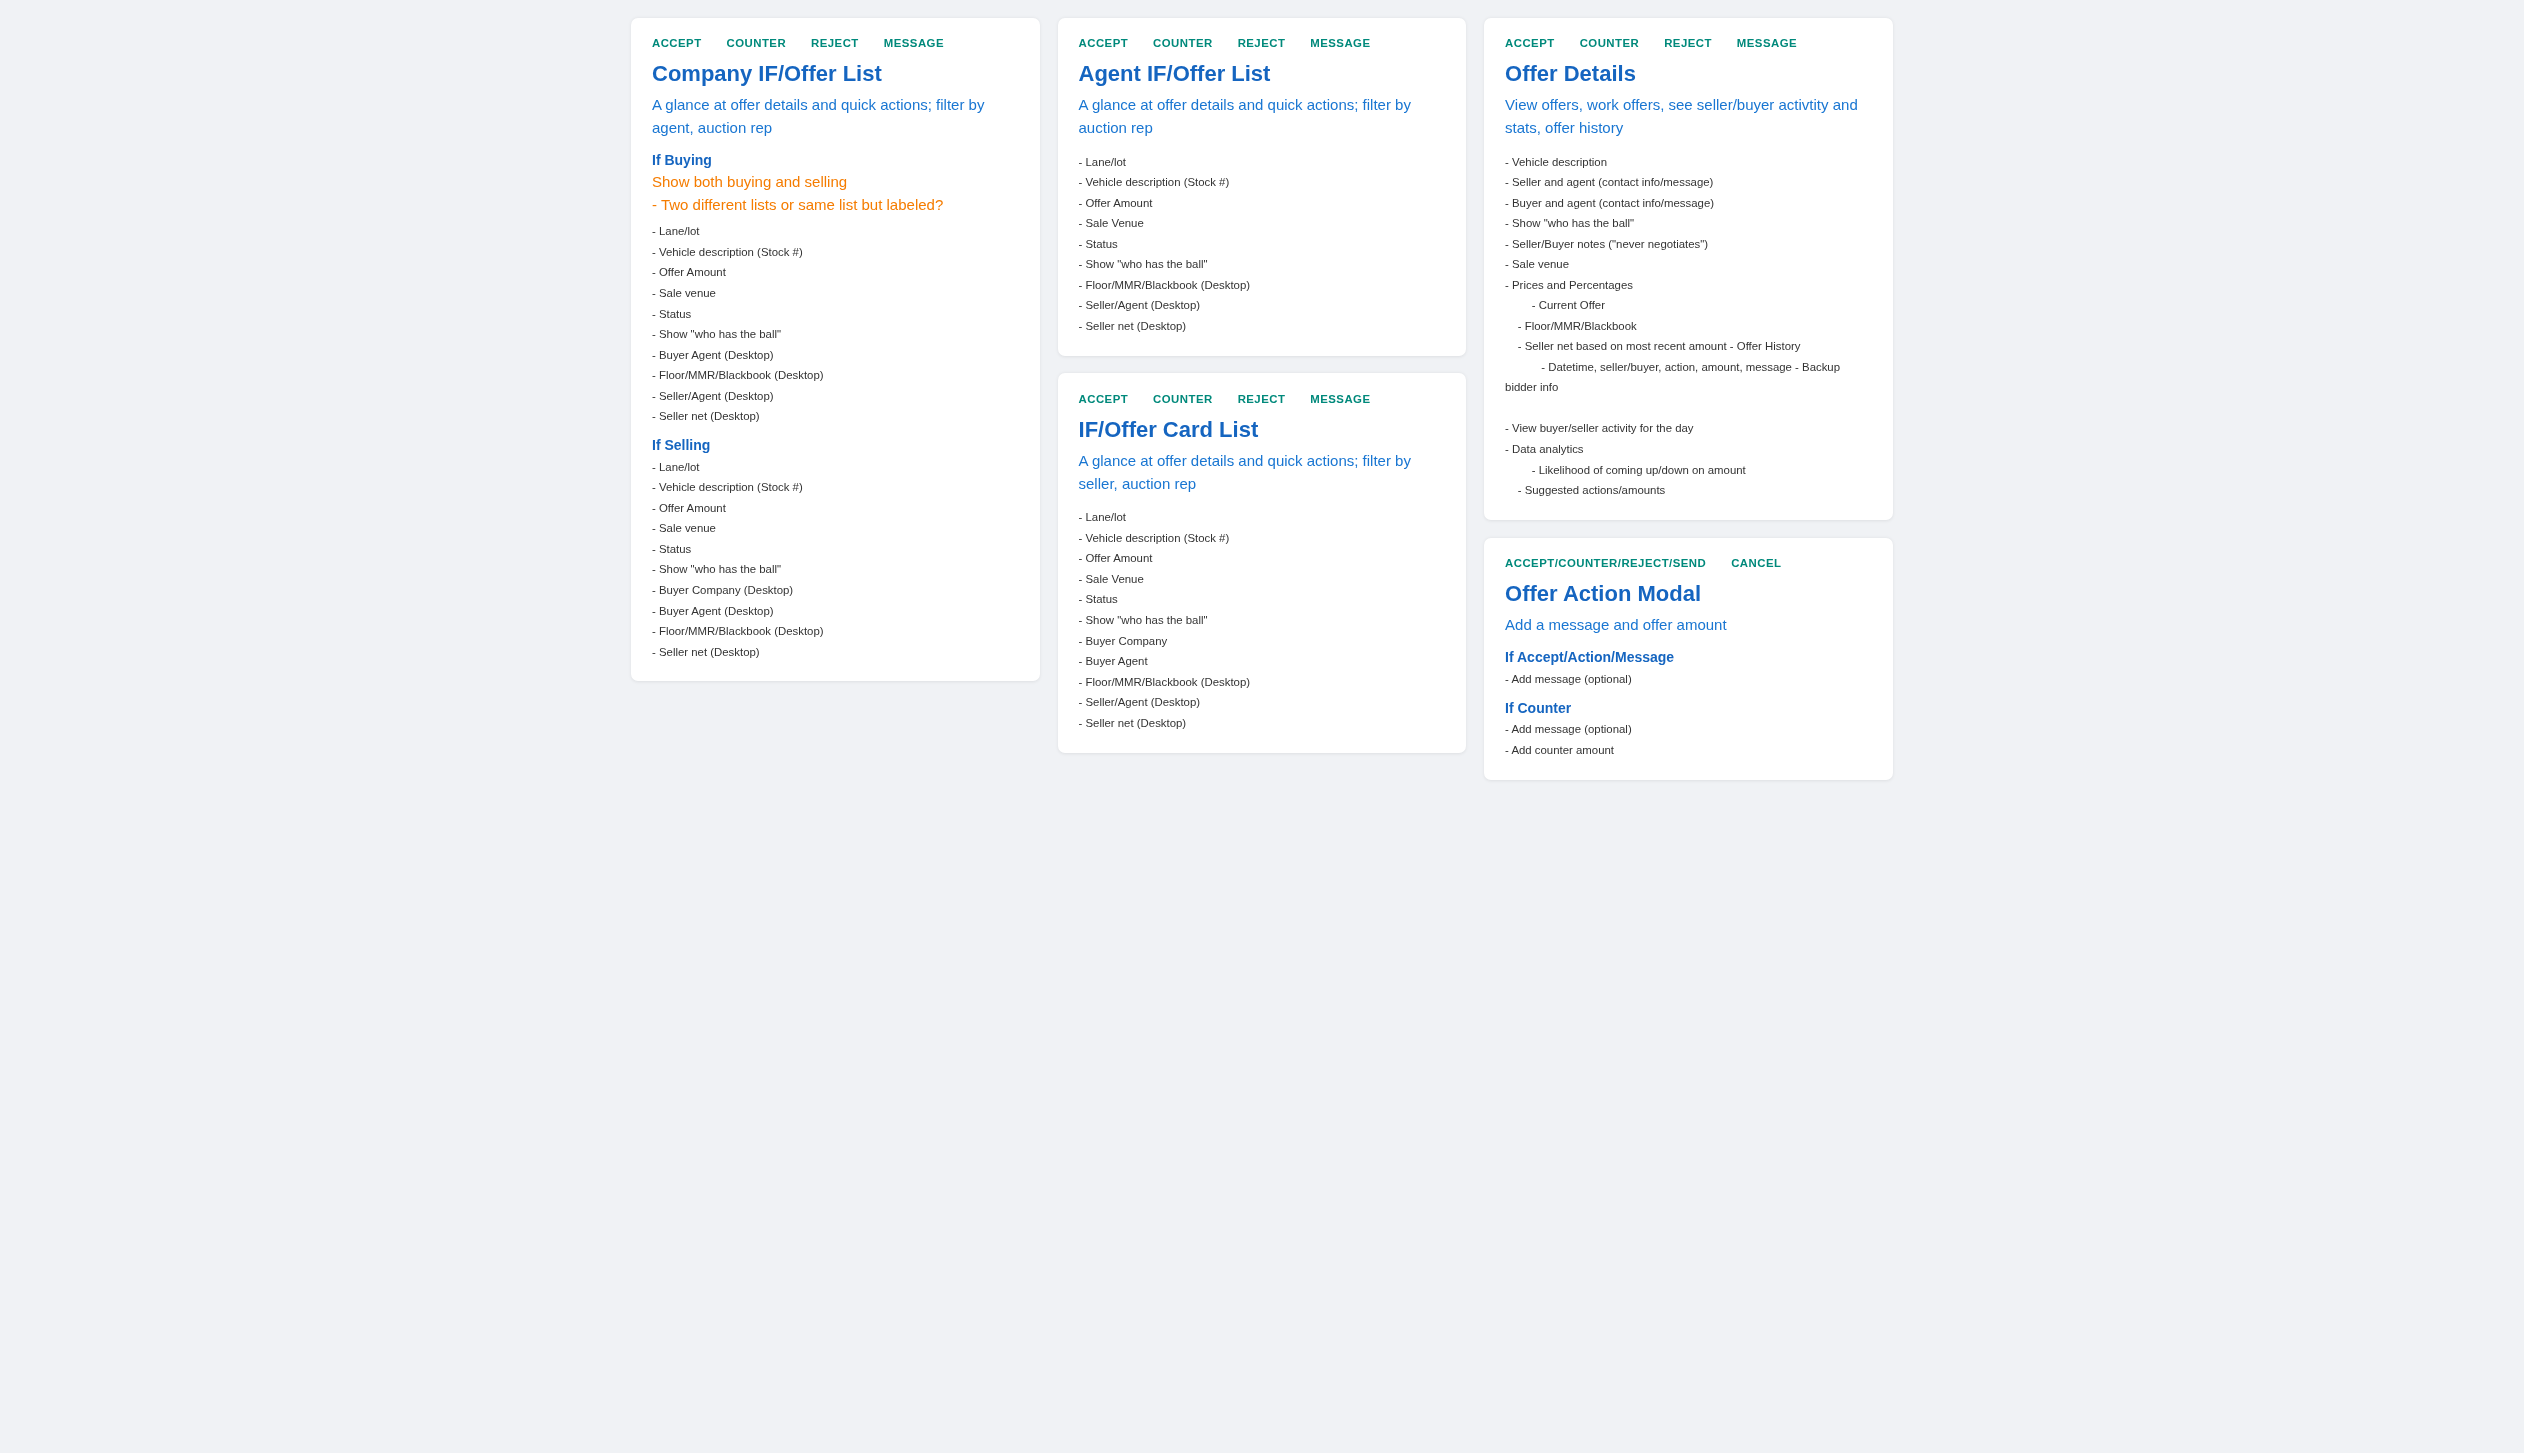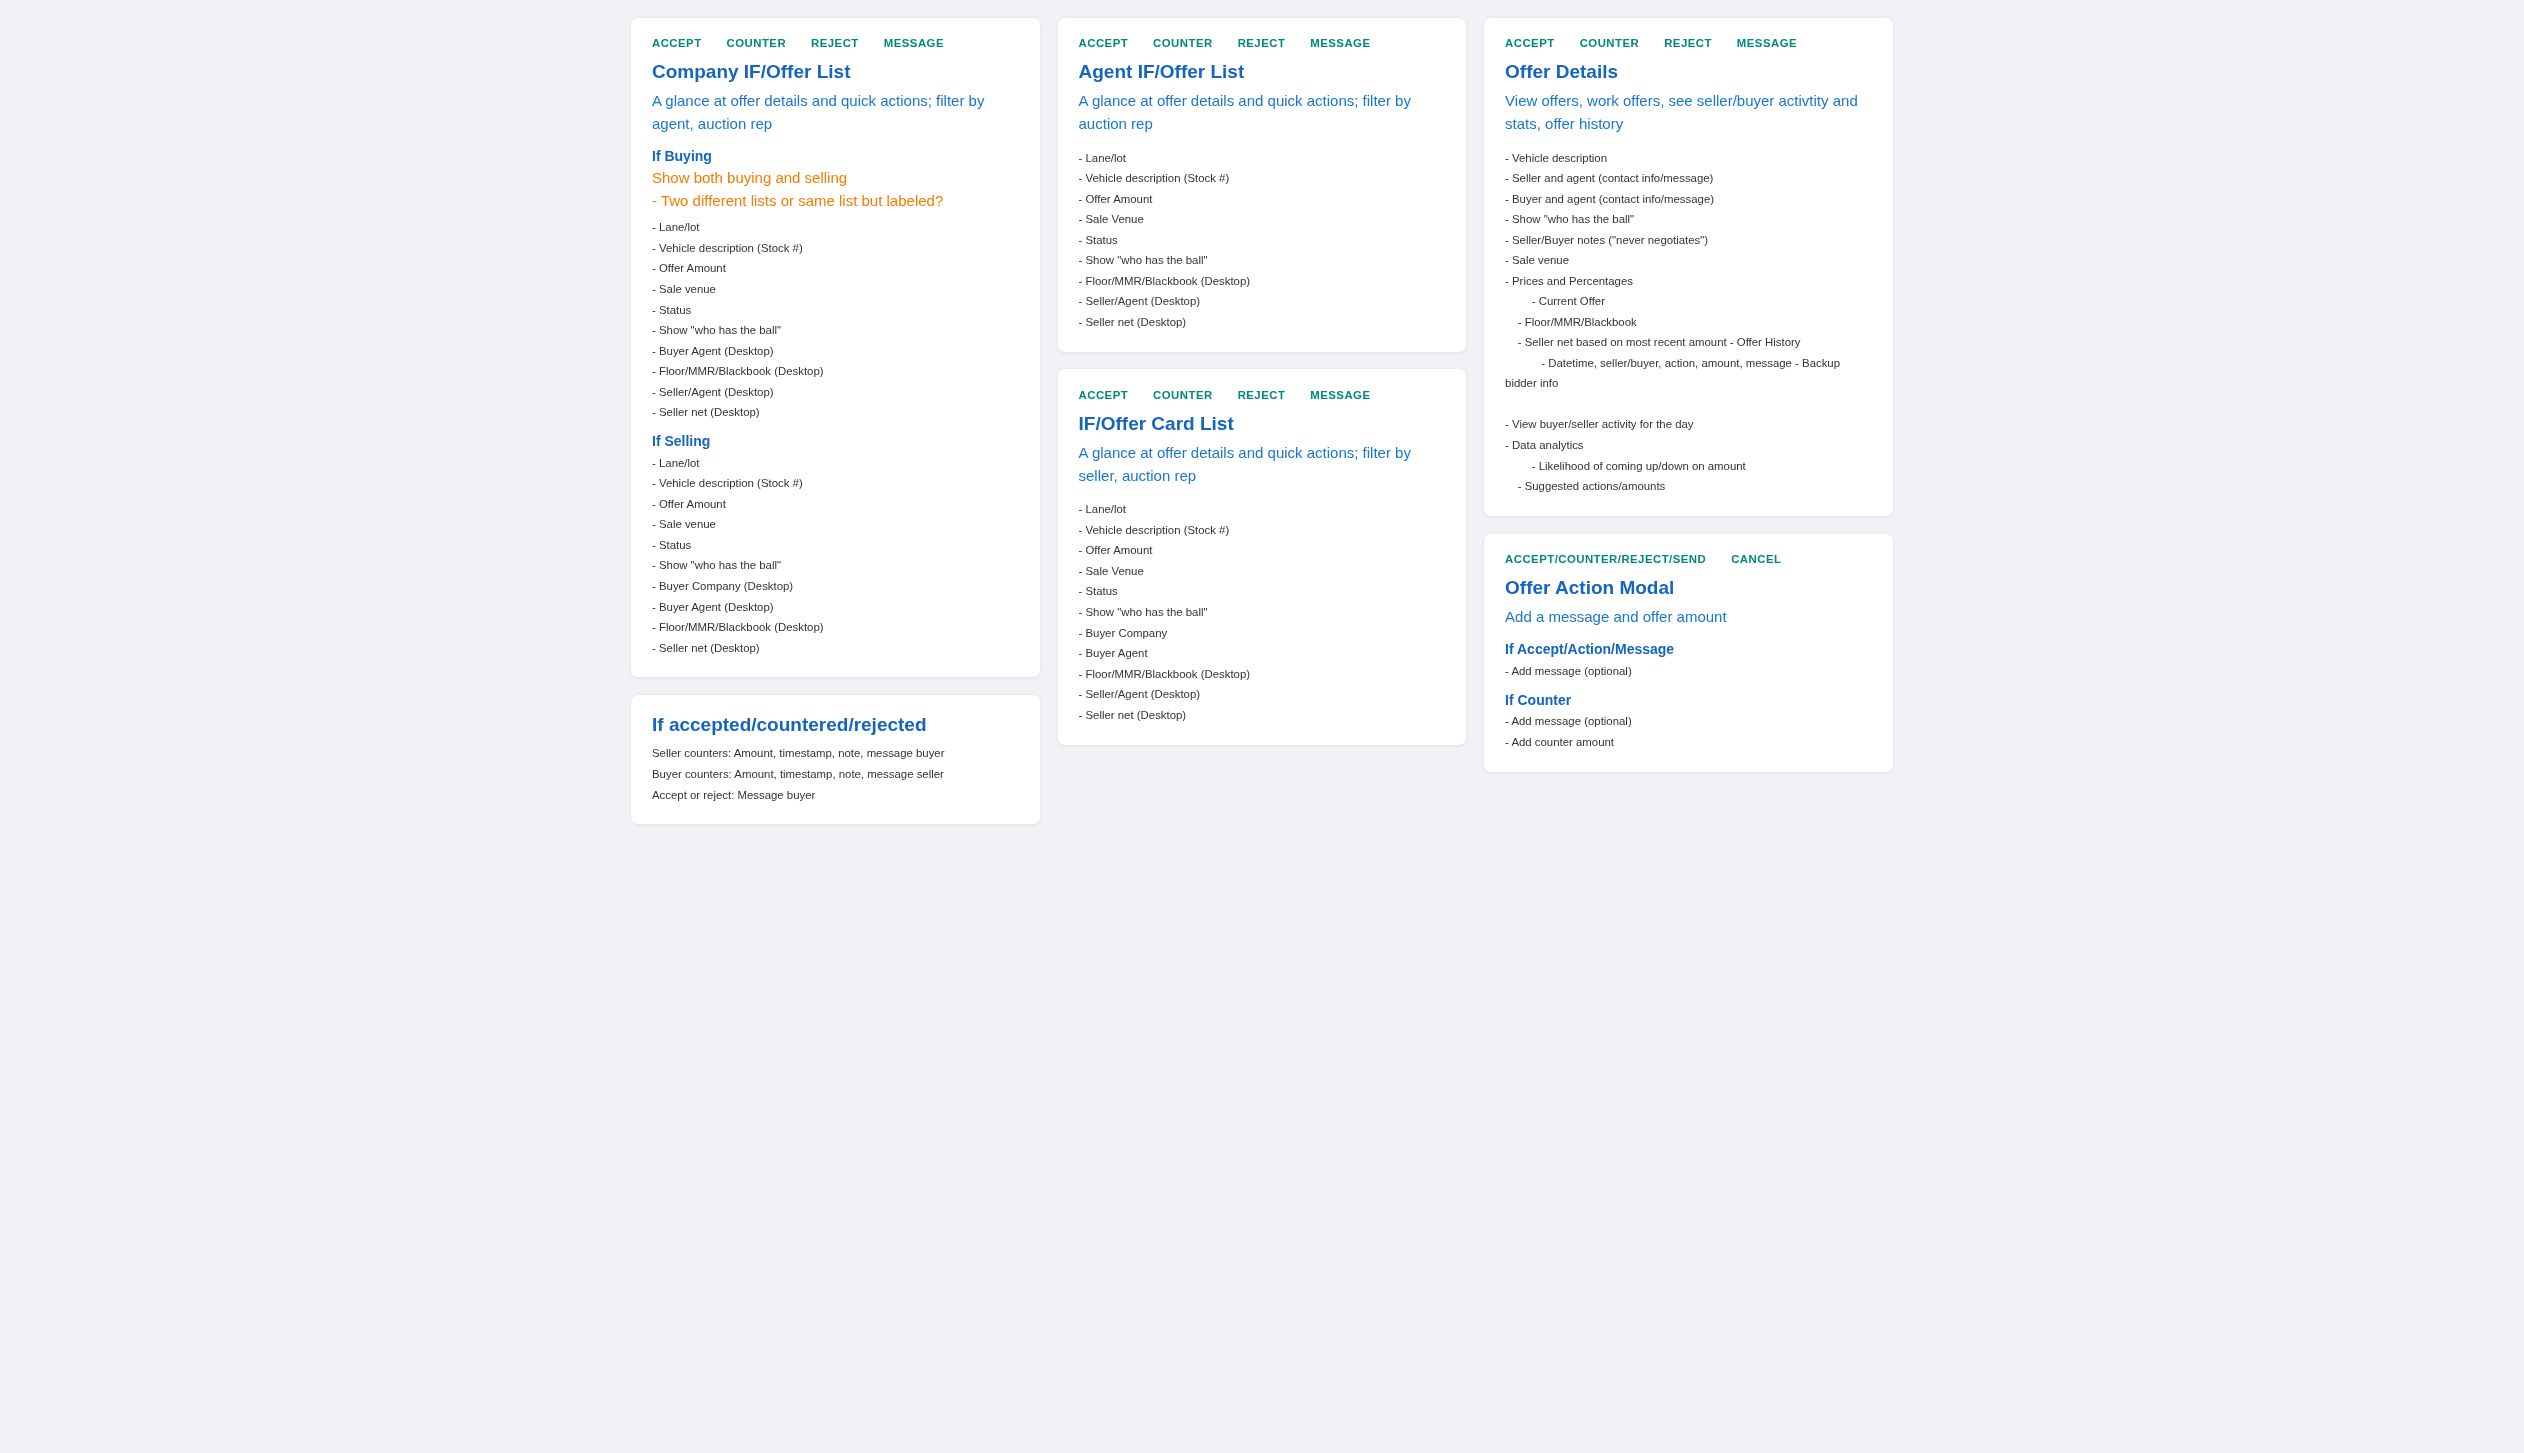--- a/index.html
+++ b/index.html
@@ -33,21 +33,21 @@
       margin-bottom: 12.3px;
     }
     .tab {
       font-size: 11.4px;
       font-weight: 700;
       color: #00897b;
       letter-spacing: 0.04em;
       cursor: pointer;
     }
     .card-title {
-      font-size: 19px;
+      font-size: 22px;
       font-weight: 700;
       color: #1565c0;
       margin-bottom: 7px;
     }
     .card-subtitle {
       font-size: 15px;
       color: #1976d2;
       margin-bottom: 12.3px;
       line-height: 1.5;
     }
@@ -122,28 +122,20 @@
         - Sale venue<br>
         - Status<br>
         - Show "who has the ball"<br>
         - Buyer Company (Desktop)<br>
         - Buyer Agent (Desktop)<br>
         - Floor/MMR/Blackbook (Desktop)<br>
         - Seller net (Desktop)
       </div>
     </div>
 
-    <div class="card">
-      <div class="card-title">If accepted/countered/rejected</div>
-      <div class="bottom-note">
-        Seller counters: Amount, timestamp, note, message buyer<br>
-        Buyer counters: Amount, timestamp, note, message seller<br>
-        Accept or reject: Message buyer
-      </div>
-    </div>
   </div>
 
   <div class="col">
 
     <div class="card">
       <div class="tab-bar">
         <span class="tab">ACCEPT</span>
         <span class="tab">COUNTER</span>
         <span class="tab">REJECT</span>
         <span class="tab">MESSAGE</span>

